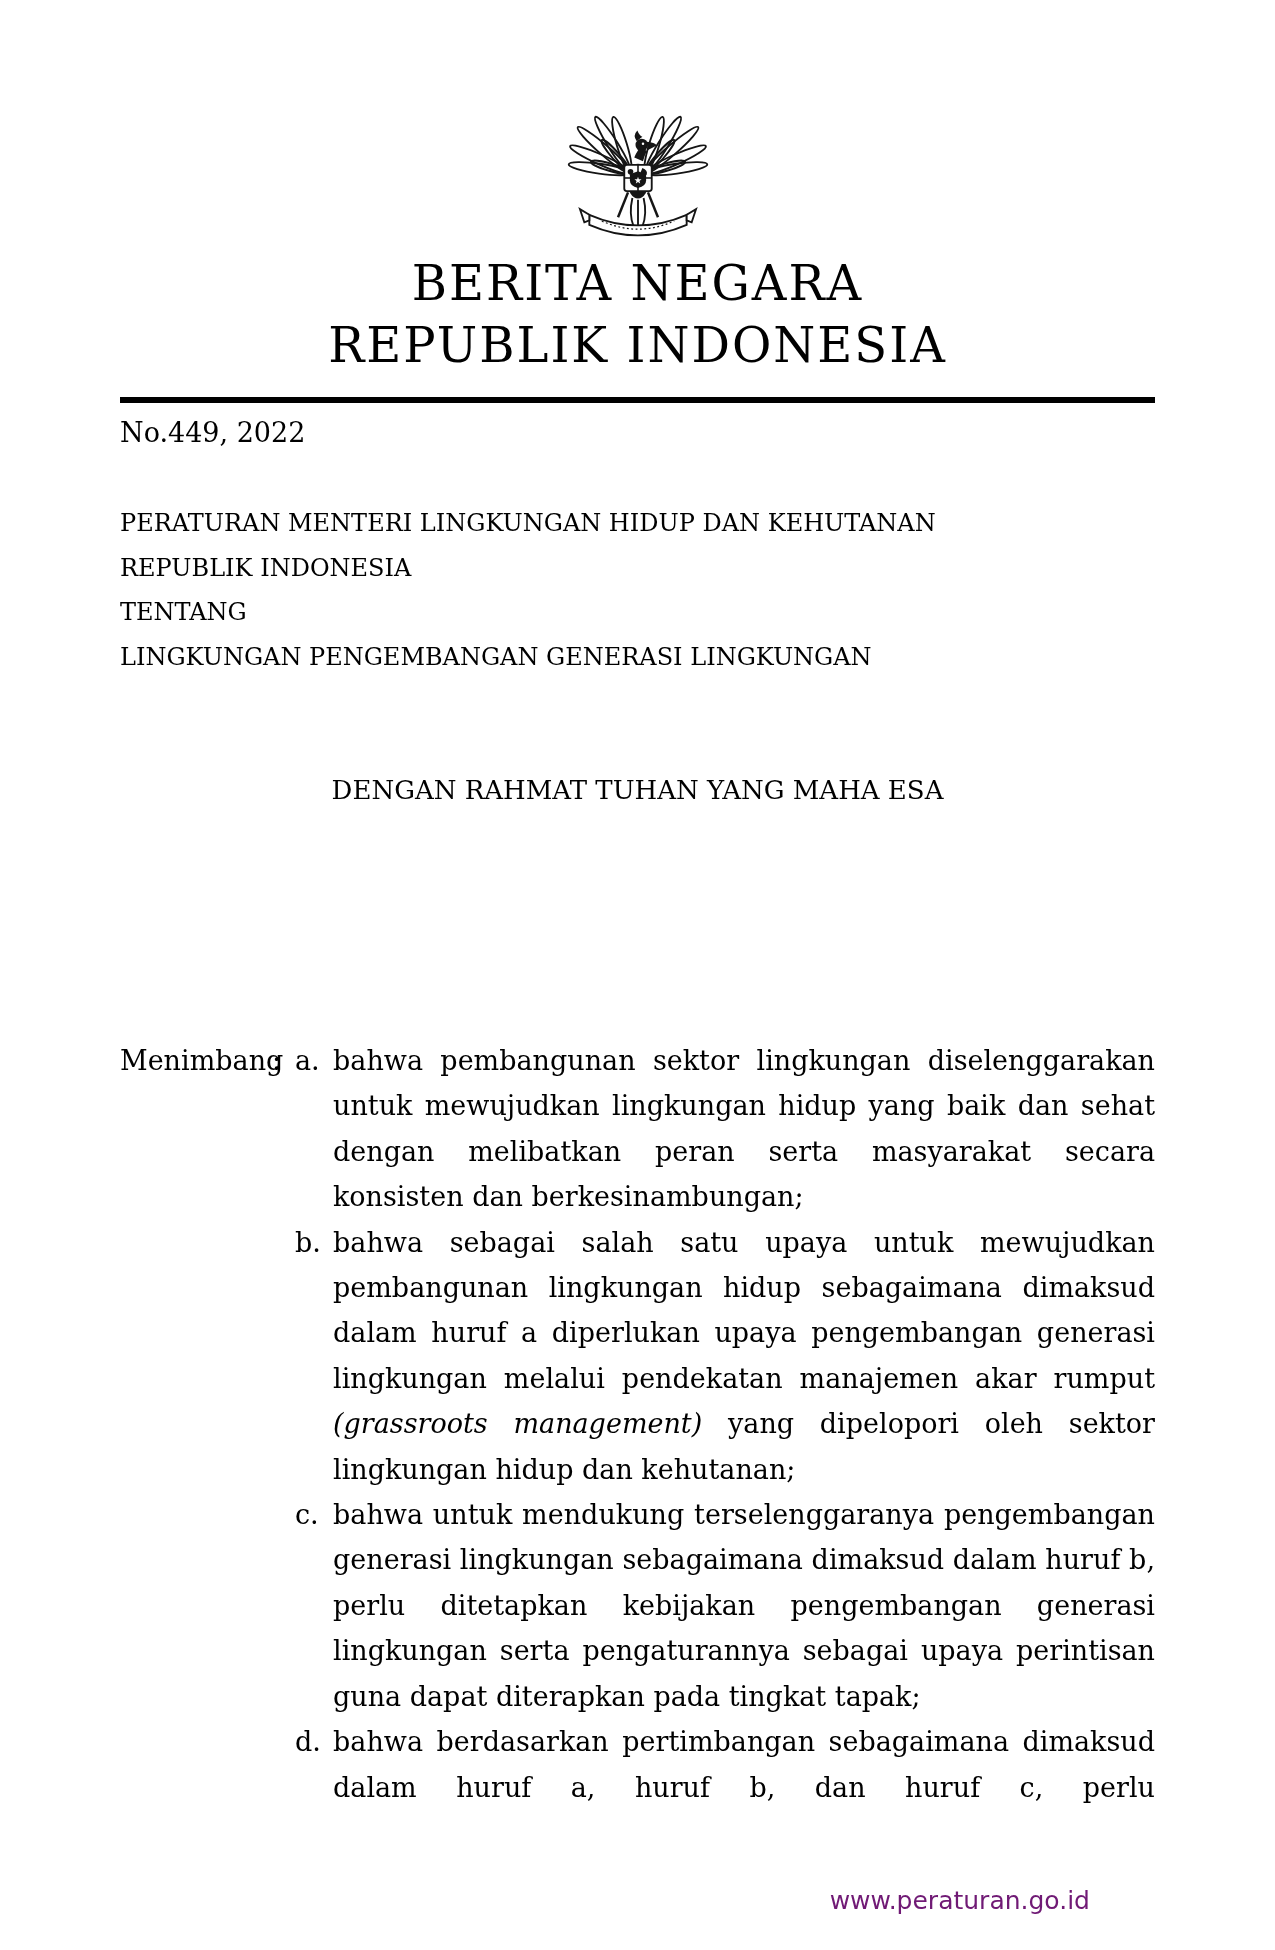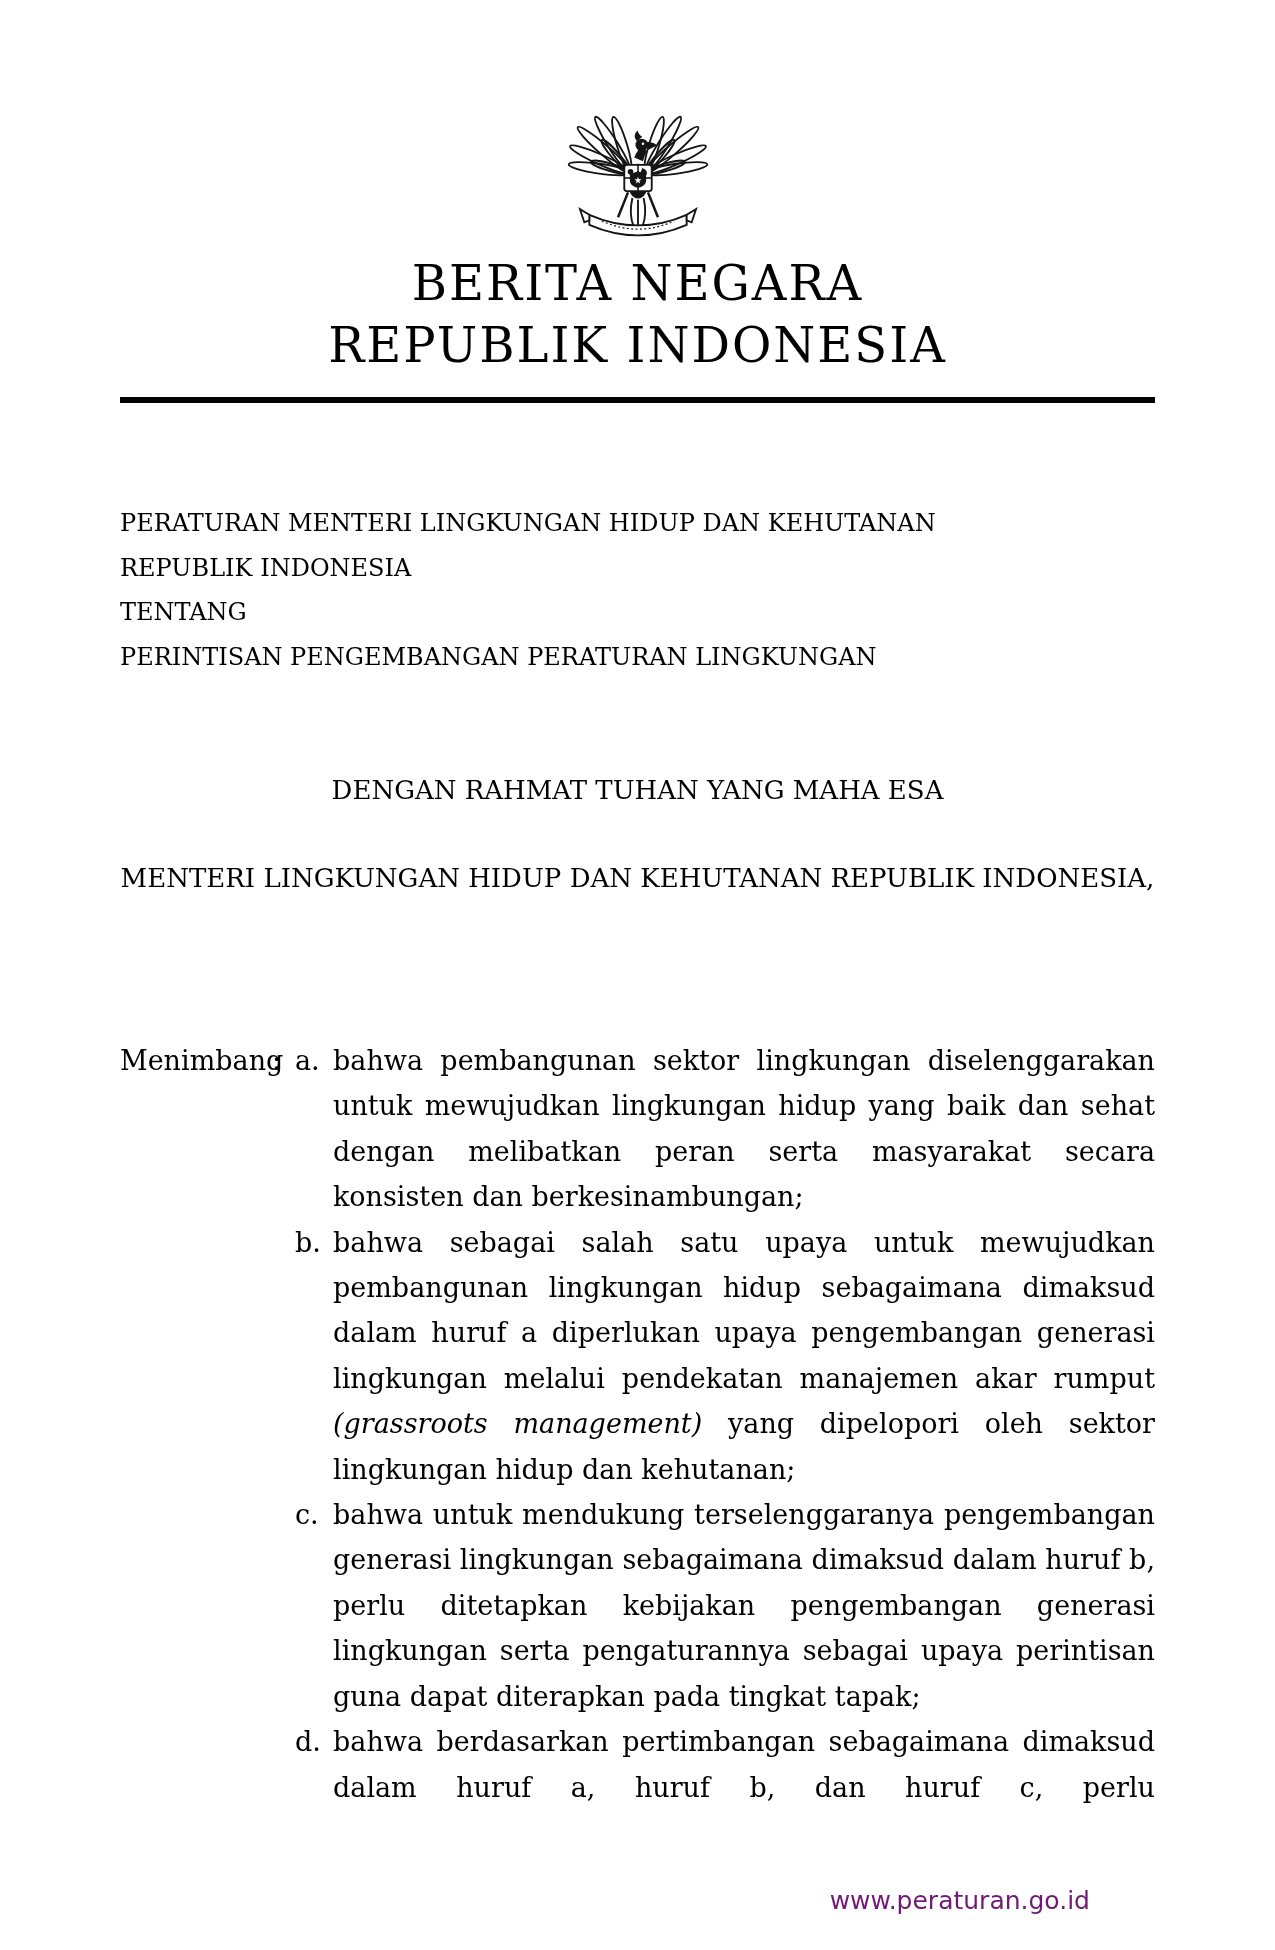--- a/index.html
+++ b/index.html
@@ -207,32 +207,32 @@
   </div>
 
   <div class="masthead-title">
     <div>BERITA NEGARA</div>
     <div>REPUBLIK INDONESIA</div>
   </div>
 
   <div class="masthead-rule"></div>
 
   <div class="masthead-row">
+    <div class="issue-number">No.449, 2022</div>
   </div>
 
   <div class="reg-headings">
     <div>PERATURAN MENTERI LINGKUNGAN HIDUP DAN KEHUTANAN</div>
     <div>REPUBLIK INDONESIA</div>
     <div>TENTANG</div>
-    <div>PERINTISAN PENGEMBANGAN PERATURAN LINGKUNGAN</div>
+    <div>LINGKUNGAN PENGEMBANGAN GENERASI LINGKUNGAN</div>
   </div>
 
   <div class="invocation">DENGAN RAHMAT TUHAN YANG MAHA ESA</div>
 
-  <div class="authority">MENTERI LINGKUNGAN HIDUP DAN KEHUTANAN REPUBLIK INDONESIA,</div>
 
   <div class="consider">
     <div class="c-label">Menimbang</div>
     <div class="c-colon">:</div>
     <div class="c-items">
 
       <div class="c-item">
         <span class="c-letter">a.</span>
         <div class="c-text">bahwa pembangunan sektor lingkungan diselenggarakan untuk mewujudkan lingkungan hidup yang baik dan sehat dengan melibatkan peran serta masyarakat secara konsisten dan berkesinambungan;</div>
       </div>

